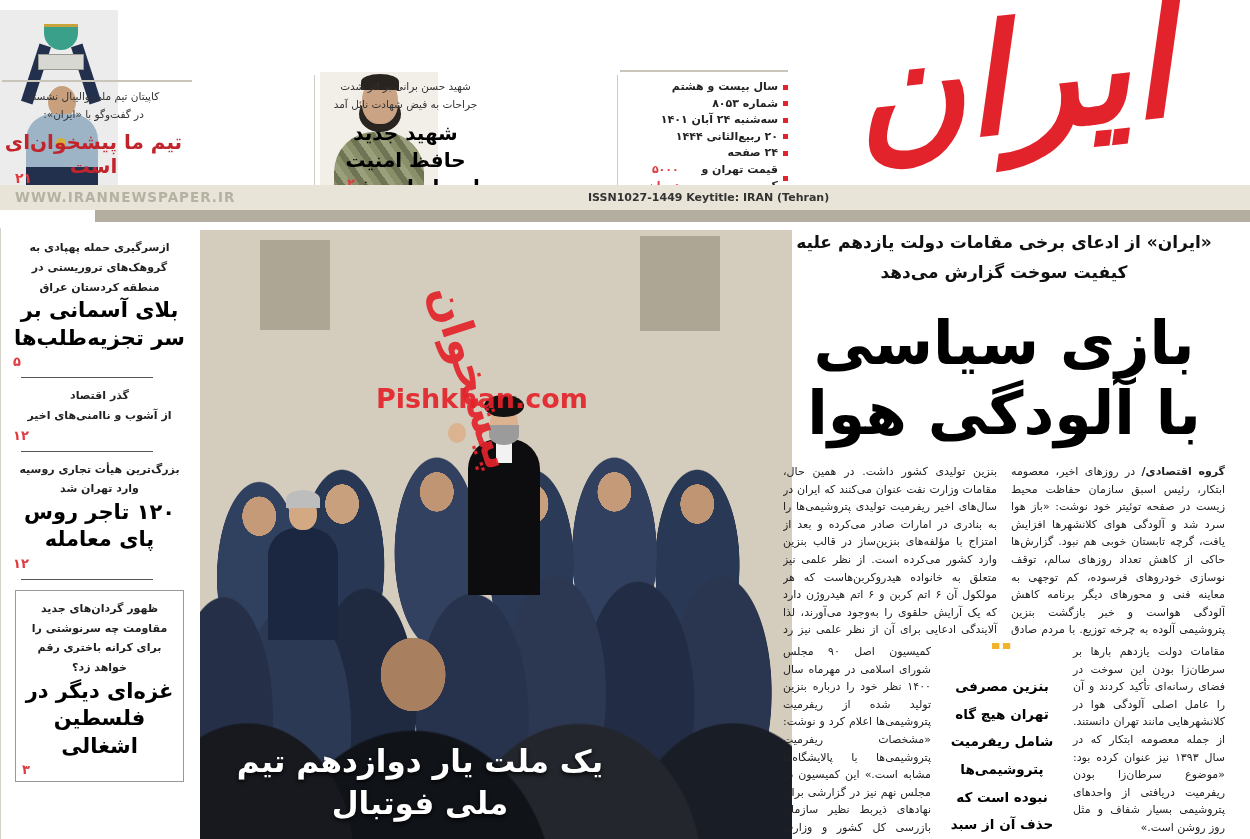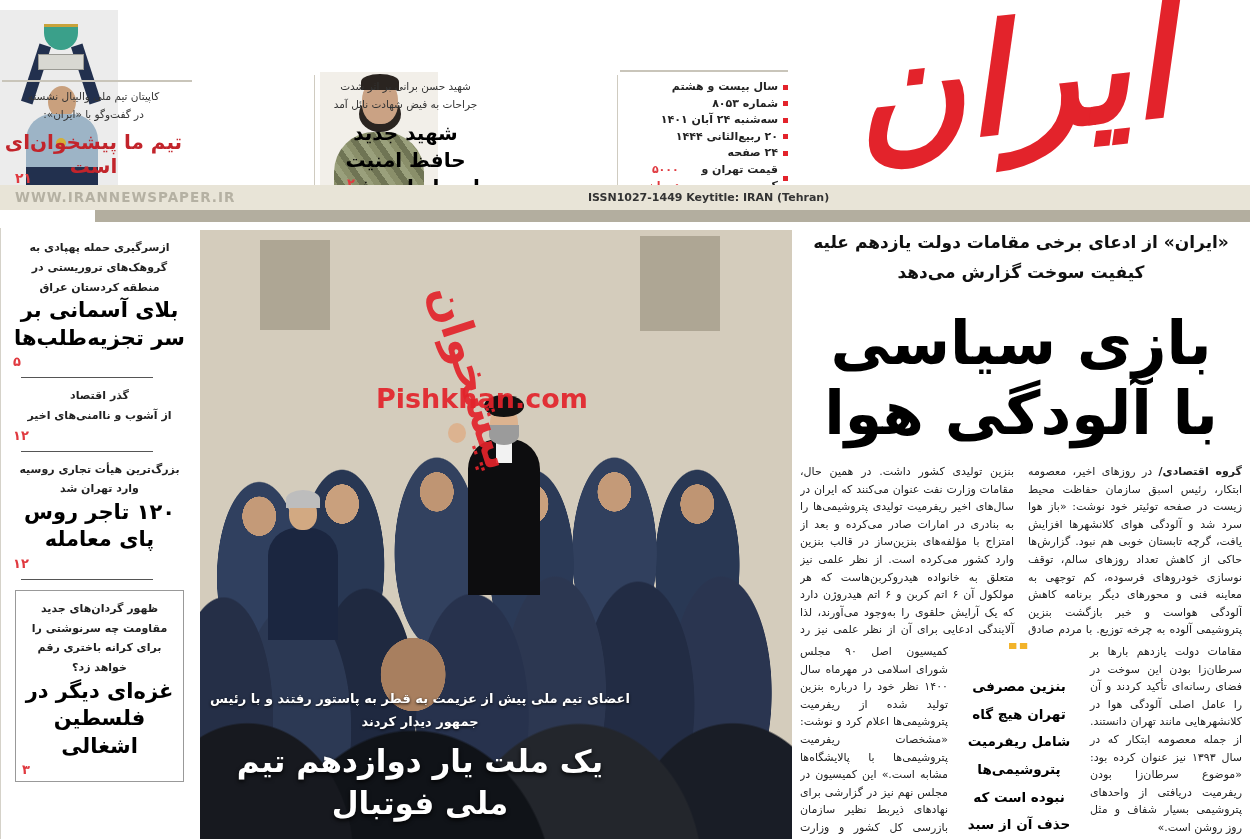--- a/index.html
+++ b/index.html
@@ -114,21 +114,21 @@
     font-size:44px; transform:rotate(72deg); transform-origin:left top; opacity:.92; }
   .watermark-en { position:absolute; left:176px; top:138px; color:#e3232b; font-weight:bold;
     font-size:27px; direction:ltr; opacity:.92;margin-top:15px; }
   .photo-caption { position:absolute; left:10px; bottom:14px; width:420px; text-align:center; color:#fff; }
   .cap-kicker { font-size:13px; font-weight:bold; line-height:1.8; text-shadow:0 1px 3px rgba(0,0,0,.9); }
   .cap-title { margin-top:8px; font-size:31px; font-weight:bold; line-height:1.35; text-shadow:0 2px 4px rgba(0,0,0,.9); }
   .photo-credit { position:absolute; left:2px; bottom:8px; color:#ddd; font-size:9px; direction:ltr;
     transform:rotate(-90deg); transform-origin:left bottom; letter-spacing:1px; }
 
   
-  .article { position:absolute; left:800px; top:228px; width:442px; height:611px; text-align:center; }
+  .article { position:absolute; left:783px; top:228px; width:442px; height:611px; text-align:center; }
   .art-kicker { font-size:17px; font-weight:bold; line-height:1.75; color:#111; }
   .art-headline { margin-top:20px; font-size:60px; font-weight:bold; line-height:1.18; color:#000; letter-spacing:-1px; }
   .art-body { margin-top:14px; text-align:justify; font-size:11px; line-height:1.6; color:#222; }
   .row-a { display:flex; gap:14px; height:178px; overflow:hidden; }
   .row-a .col { flex:1; }
   .row-b { display:flex; gap:10px; height:200px; overflow:hidden; margin-top:2px; }
   .col-b1 { width:152px; flex:0 0 auto; }
   .col-b3 { width:148px; flex:0 0 auto; }
   .quote { flex:1; text-align:center; padding:0 4px; }
   .quote-mark { color:#f2b32a; font-size:44px; line-height:20px; font-weight:bold; display:block; height:30px; }
@@ -265,21 +265,20 @@
     <div class="coach">
       <div class="c-body"></div>
       <div class="c-face"></div>
       <div class="c-hair"></div>
     </div>
 
     <div class="watermark-fa">پیشخوان</div>
     <div class="watermark-en">Pishkhan.com</div>
 
     <div class="photo-caption">
-      <div class="cap-kicker">اعضای تیم ملی پیش از عزیمت به قطر به پاستور رفتند و با رئیس جمهور دیدار کردند</div>
       <div class="cap-title">یک ملت یار دوازدهم تیم ملی فوتبال</div>
     </div>
     <div class="photo-credit">President.ir</div>
   </div>
 
   <div class="article">
     <div class="art-kicker">«ایران» از ادعای برخی مقامات دولت یازدهم علیه کیفیت سوخت گزارش می‌دهد</div>
     <div class="art-headline">
       <span>بازی سیاسی</span><br>
       <span>با آلودگی هوا</span>

